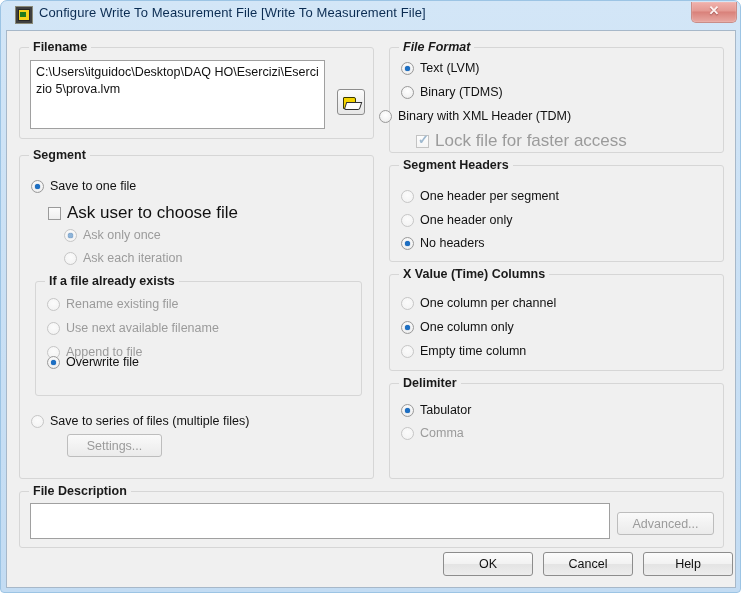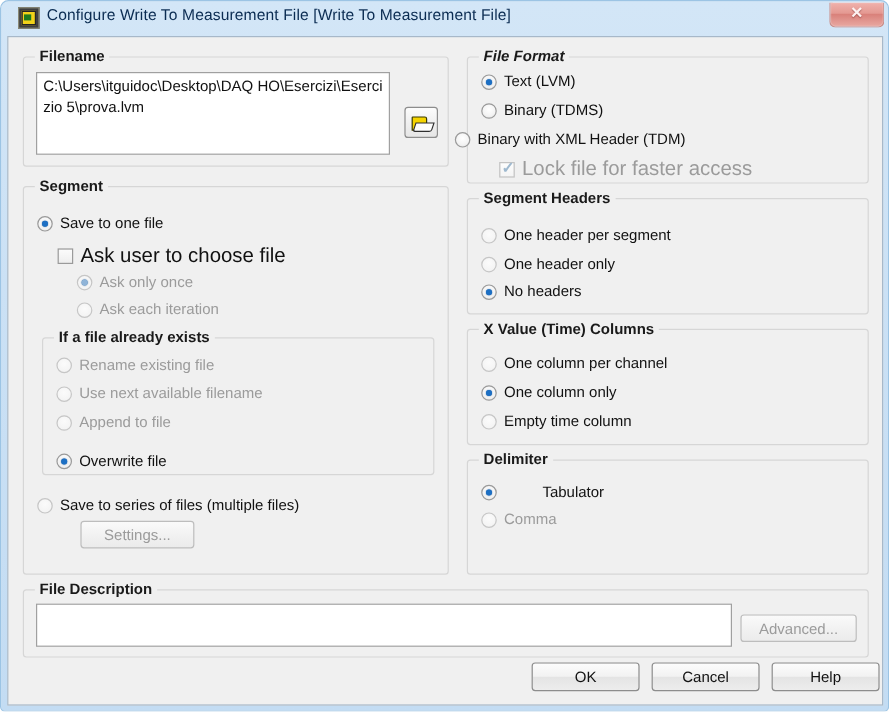--- a/index.html
+++ b/index.html
@@ -314,21 +314,21 @@
       <span class="lbl">Rename existing file</span>
     </div>
     <div class="radio-row dim" style="left:40px; top:290px;">
       <span class="radio dim"></span>
       <span class="lbl">Use next available filename</span>
     </div>
     <div class="radio-row dim" style="left:40px; top:314px;">
       <span class="radio dim"></span>
       <span class="lbl">Append to file</span>
     </div>
-    <div class="radio-row" style="left:40px; top:346px;text-align:right;">
+    <div class="radio-row" style="left:40px; top:324px;text-align:right;">
       <span class="radio on"></span>
       <span class="lbl">Overwrite file</span>
     </div>
 
     <div class="radio-row dim" style="left:24px; top:383px;">
       <span class="radio dim"></span>
       <span class="lbl" style="color:#111111;">Save to series of files (multiple files)</span>
     </div>
 
     <div class="btn dim" style="left:60px; top:403px; width:95px; height:23px;">Settings...</div>
@@ -387,21 +387,21 @@
     </div>
     <div class="radio-row dim" style="left:394px; top:313px;">
       <span class="radio dim"></span>
       <span class="lbl" style="color:#111111;">Empty time column</span>
     </div>
 
     <div class="group" style="left:382px; top:352px; width:335px; height:96px;">
       <div class="legend">Delimiter</div>
     </div>
 
-    <div class="radio-row" style="left:394px; top:372px;gap:32px;">
+    <div class="radio-row" style="left:394px; top:372px;">
       <span class="radio on"></span>
       <span class="lbl">Tabulator</span>
     </div>
     <div class="radio-row dim" style="left:394px; top:395px;">
       <span class="radio dim"></span>
       <span class="lbl">Comma</span>
     </div>
 
     <div class="group" style="left:12px; top:460px; width:705px; height:57px;">
       <div class="legend">File Description</div>

